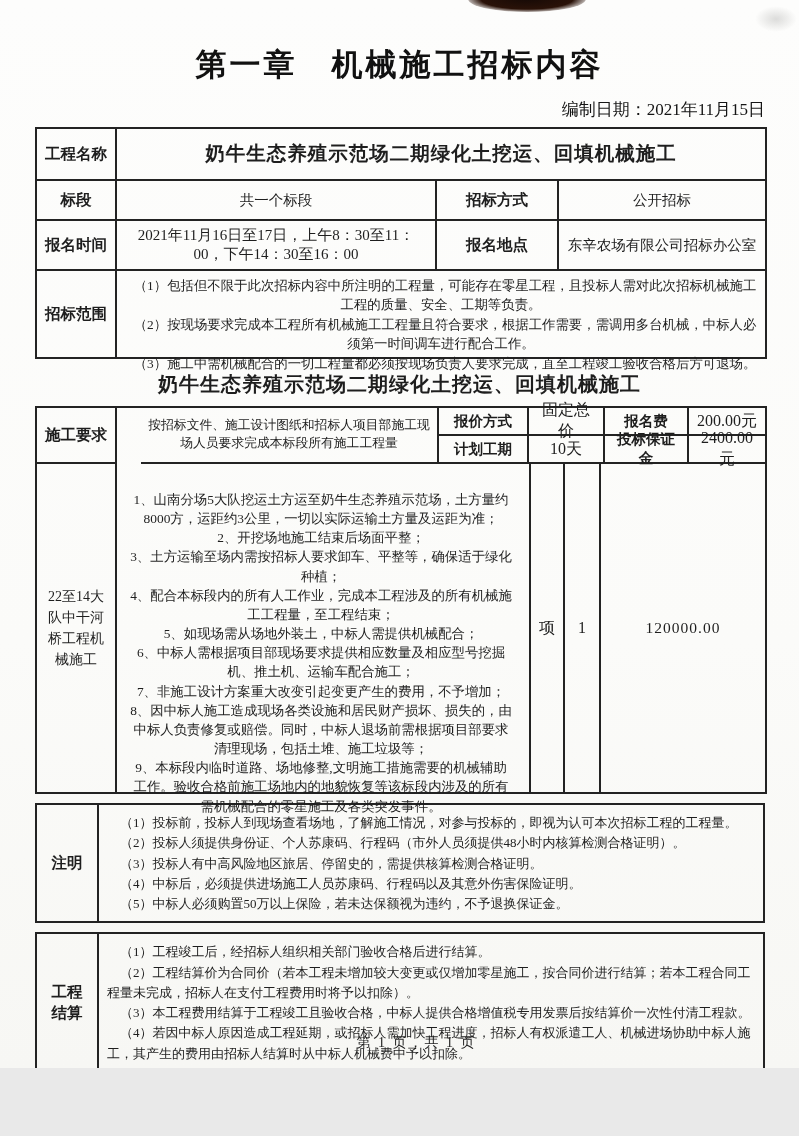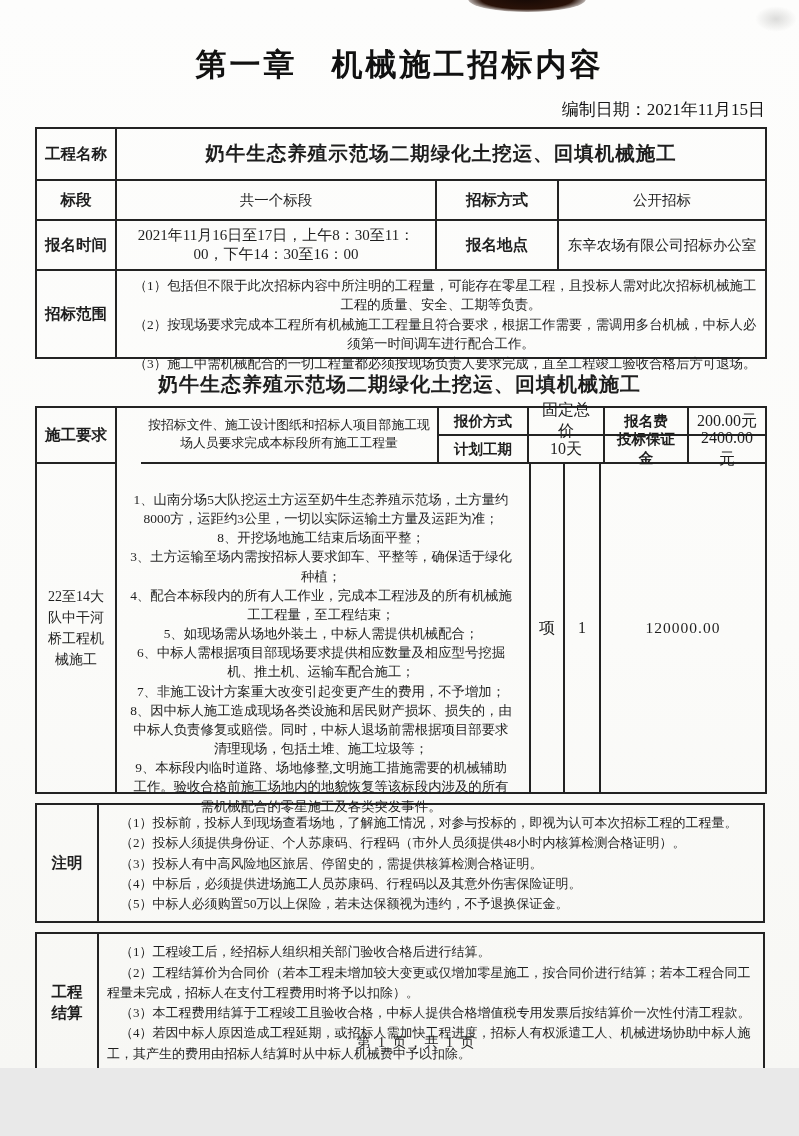--- a/index.html
+++ b/index.html
@@ -138,21 +138,21 @@
       <div class="c subval" style="grid-row:2;grid-column:4;">10天</div>
       <div class="c sublab" style="grid-row:2;grid-column:5;">投标保证金</div>
       <div class="c subval" style="grid-row:2;grid-column:6;">2400.00元</div>
     </div>
 
 
     <div class="grid t2row">
       <div class="c proj-cell">22至14大队中干河桥工程机械施工</div>
       <div class="c desc">
         <p>1、山南分场5大队挖运土方运至奶牛生态养殖示范场，土方量约8000方，运距约3公里，一切以实际运输土方量及运距为准；</p>
-        <p>8、开挖场地施工结束后场面平整；</p>
+        <p>2、开挖场地施工结束后场面平整；</p>
         <p>3、土方运输至场内需按招标人要求卸车、平整等，确保适于绿化种植；</p>
         <p>4、配合本标段内的所有人工作业，完成本工程涉及的所有机械施工工程量，至工程结束；</p>
         <p>5、如现场需从场地外装土，中标人需提供机械配合；</p>
         <p>6、中标人需根据项目部现场要求提供相应数量及相应型号挖掘机、推土机、运输车配合施工；</p>
         <p>7、非施工设计方案重大改变引起变更产生的费用，不予增加；</p>
         <p>8、因中标人施工造成现场各类设施和居民财产损坏、损失的，由中标人负责修复或赔偿。同时，中标人退场前需根据项目部要求清理现场，包括土堆、施工垃圾等；</p>
         <p>9、本标段内临时道路、场地修整,文明施工措施需要的机械辅助工作。验收合格前施工场地内的地貌恢复等该标段内涉及的所有需机械配合的零星施工及各类突发事件。</p>
       </div>
       <div class="c subval">项</div>
       <div class="c subval">1</div>

